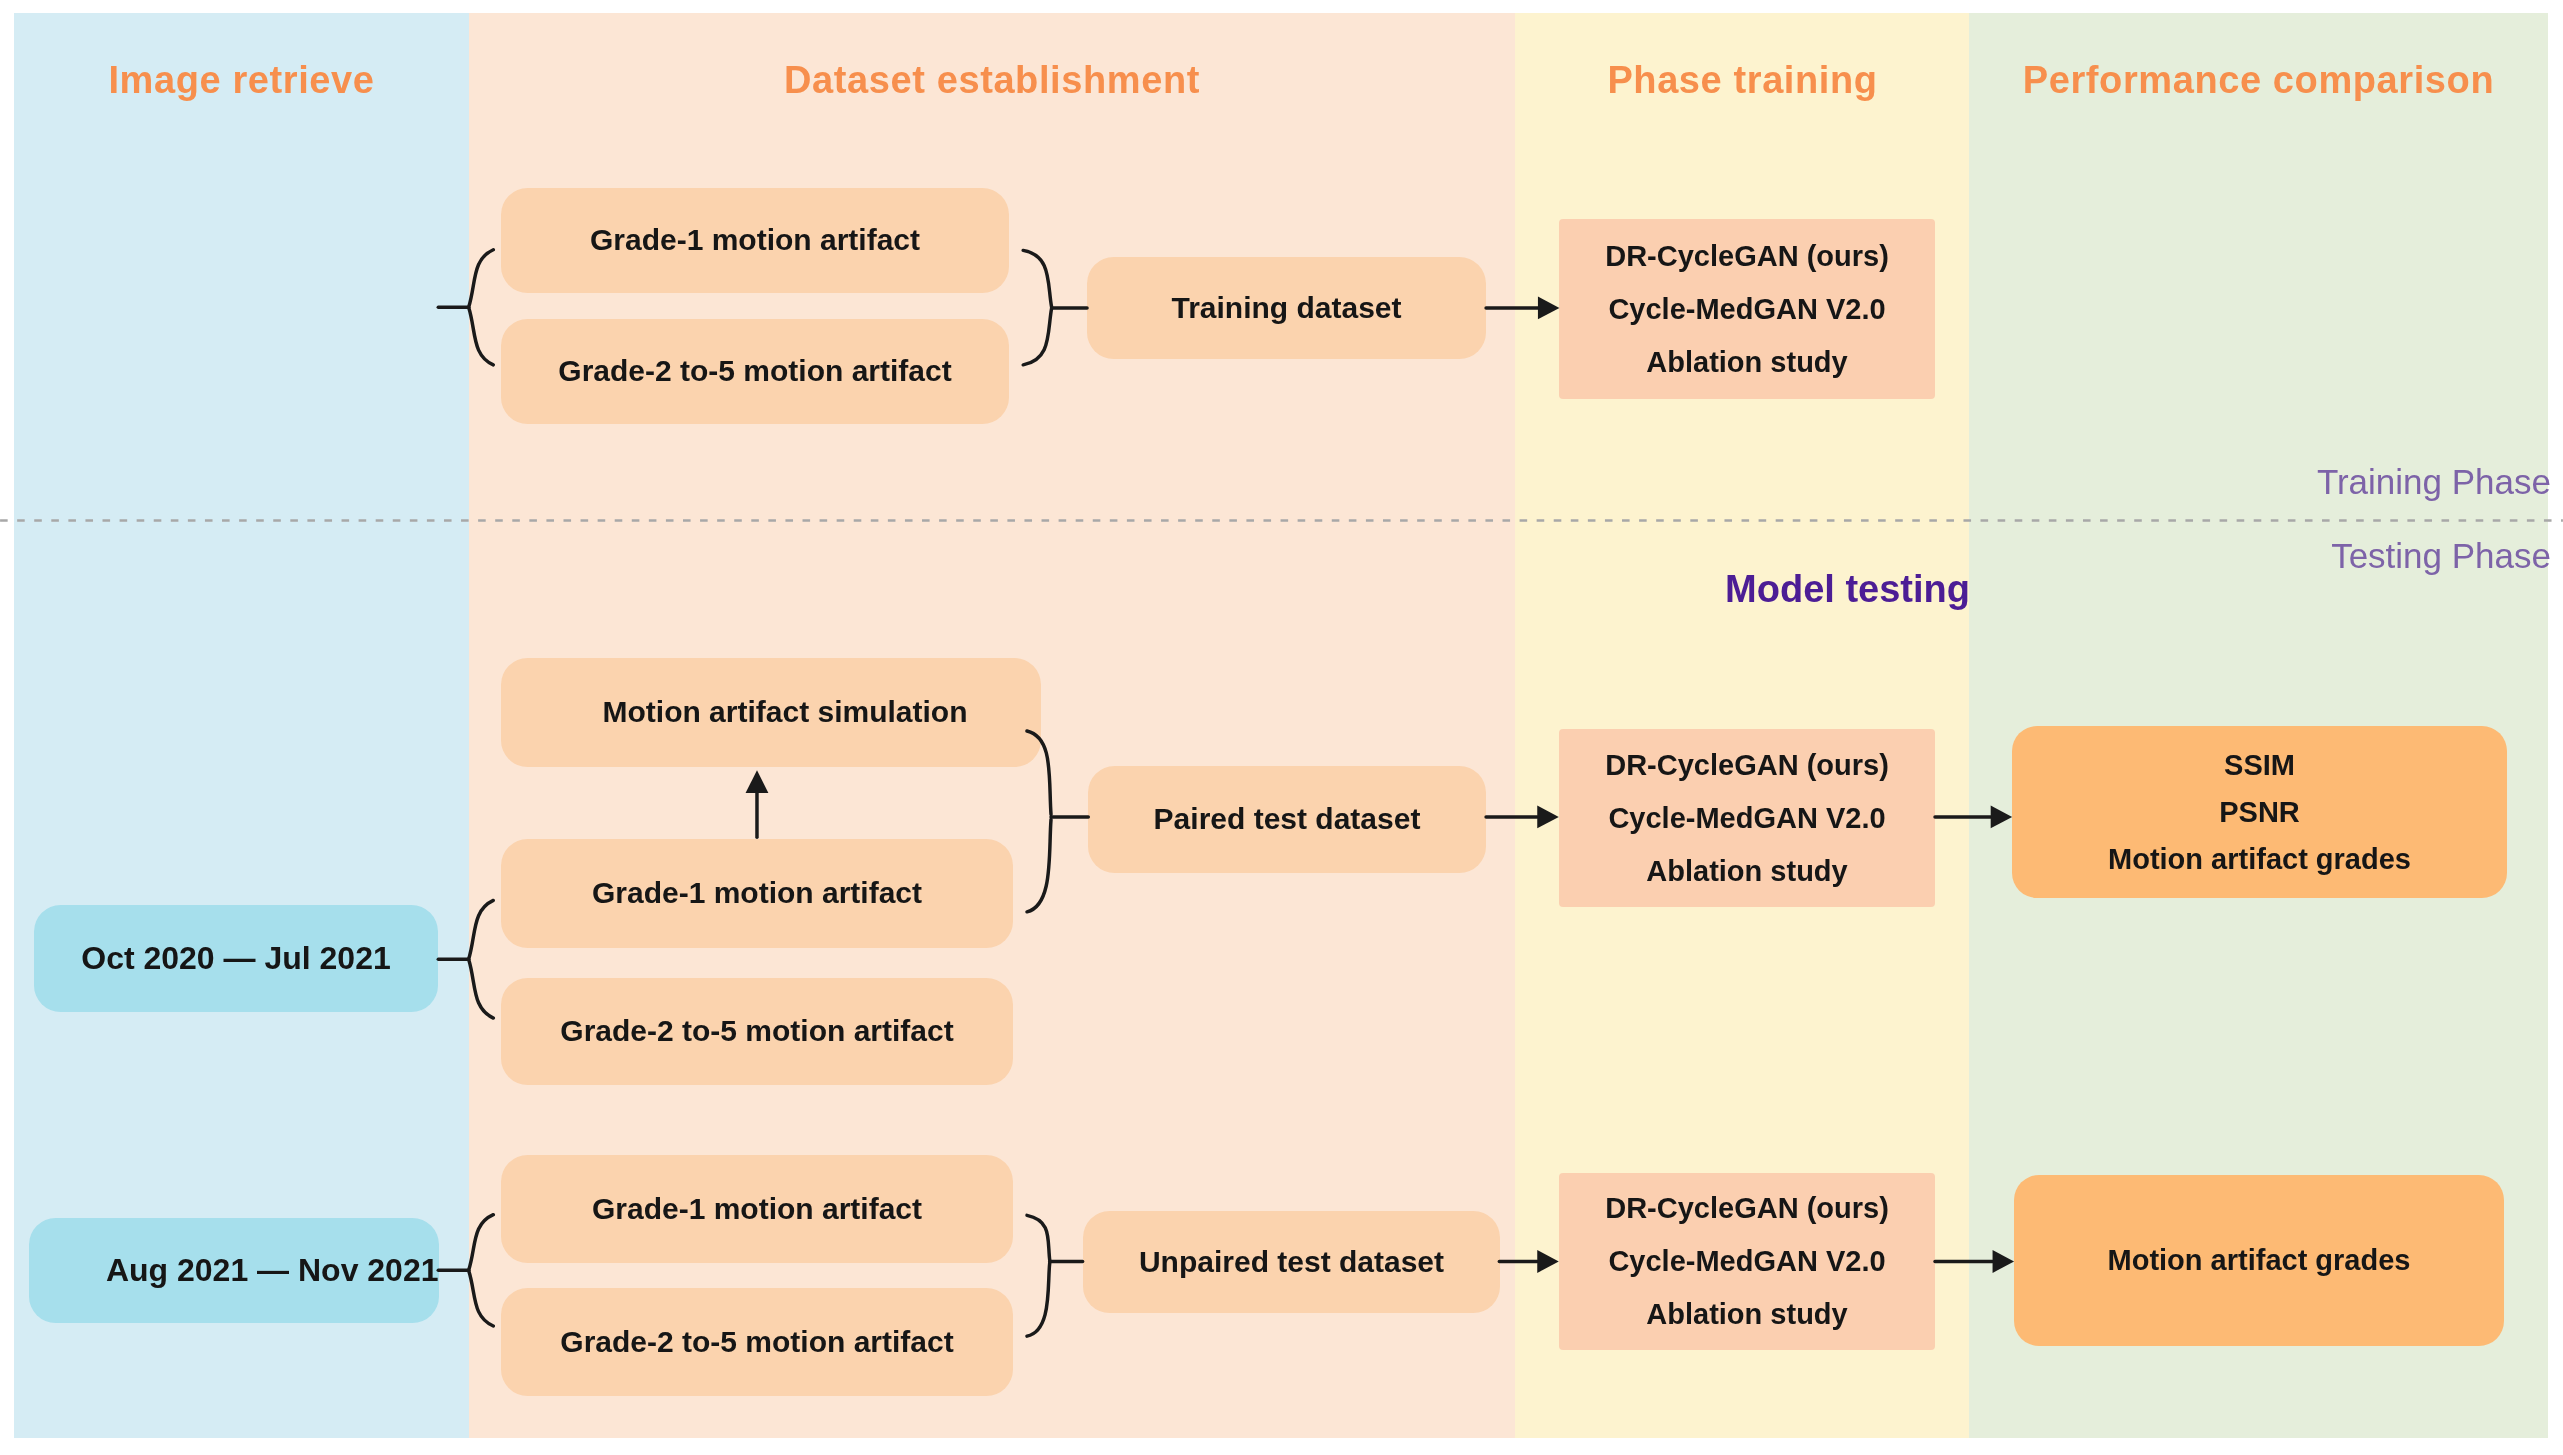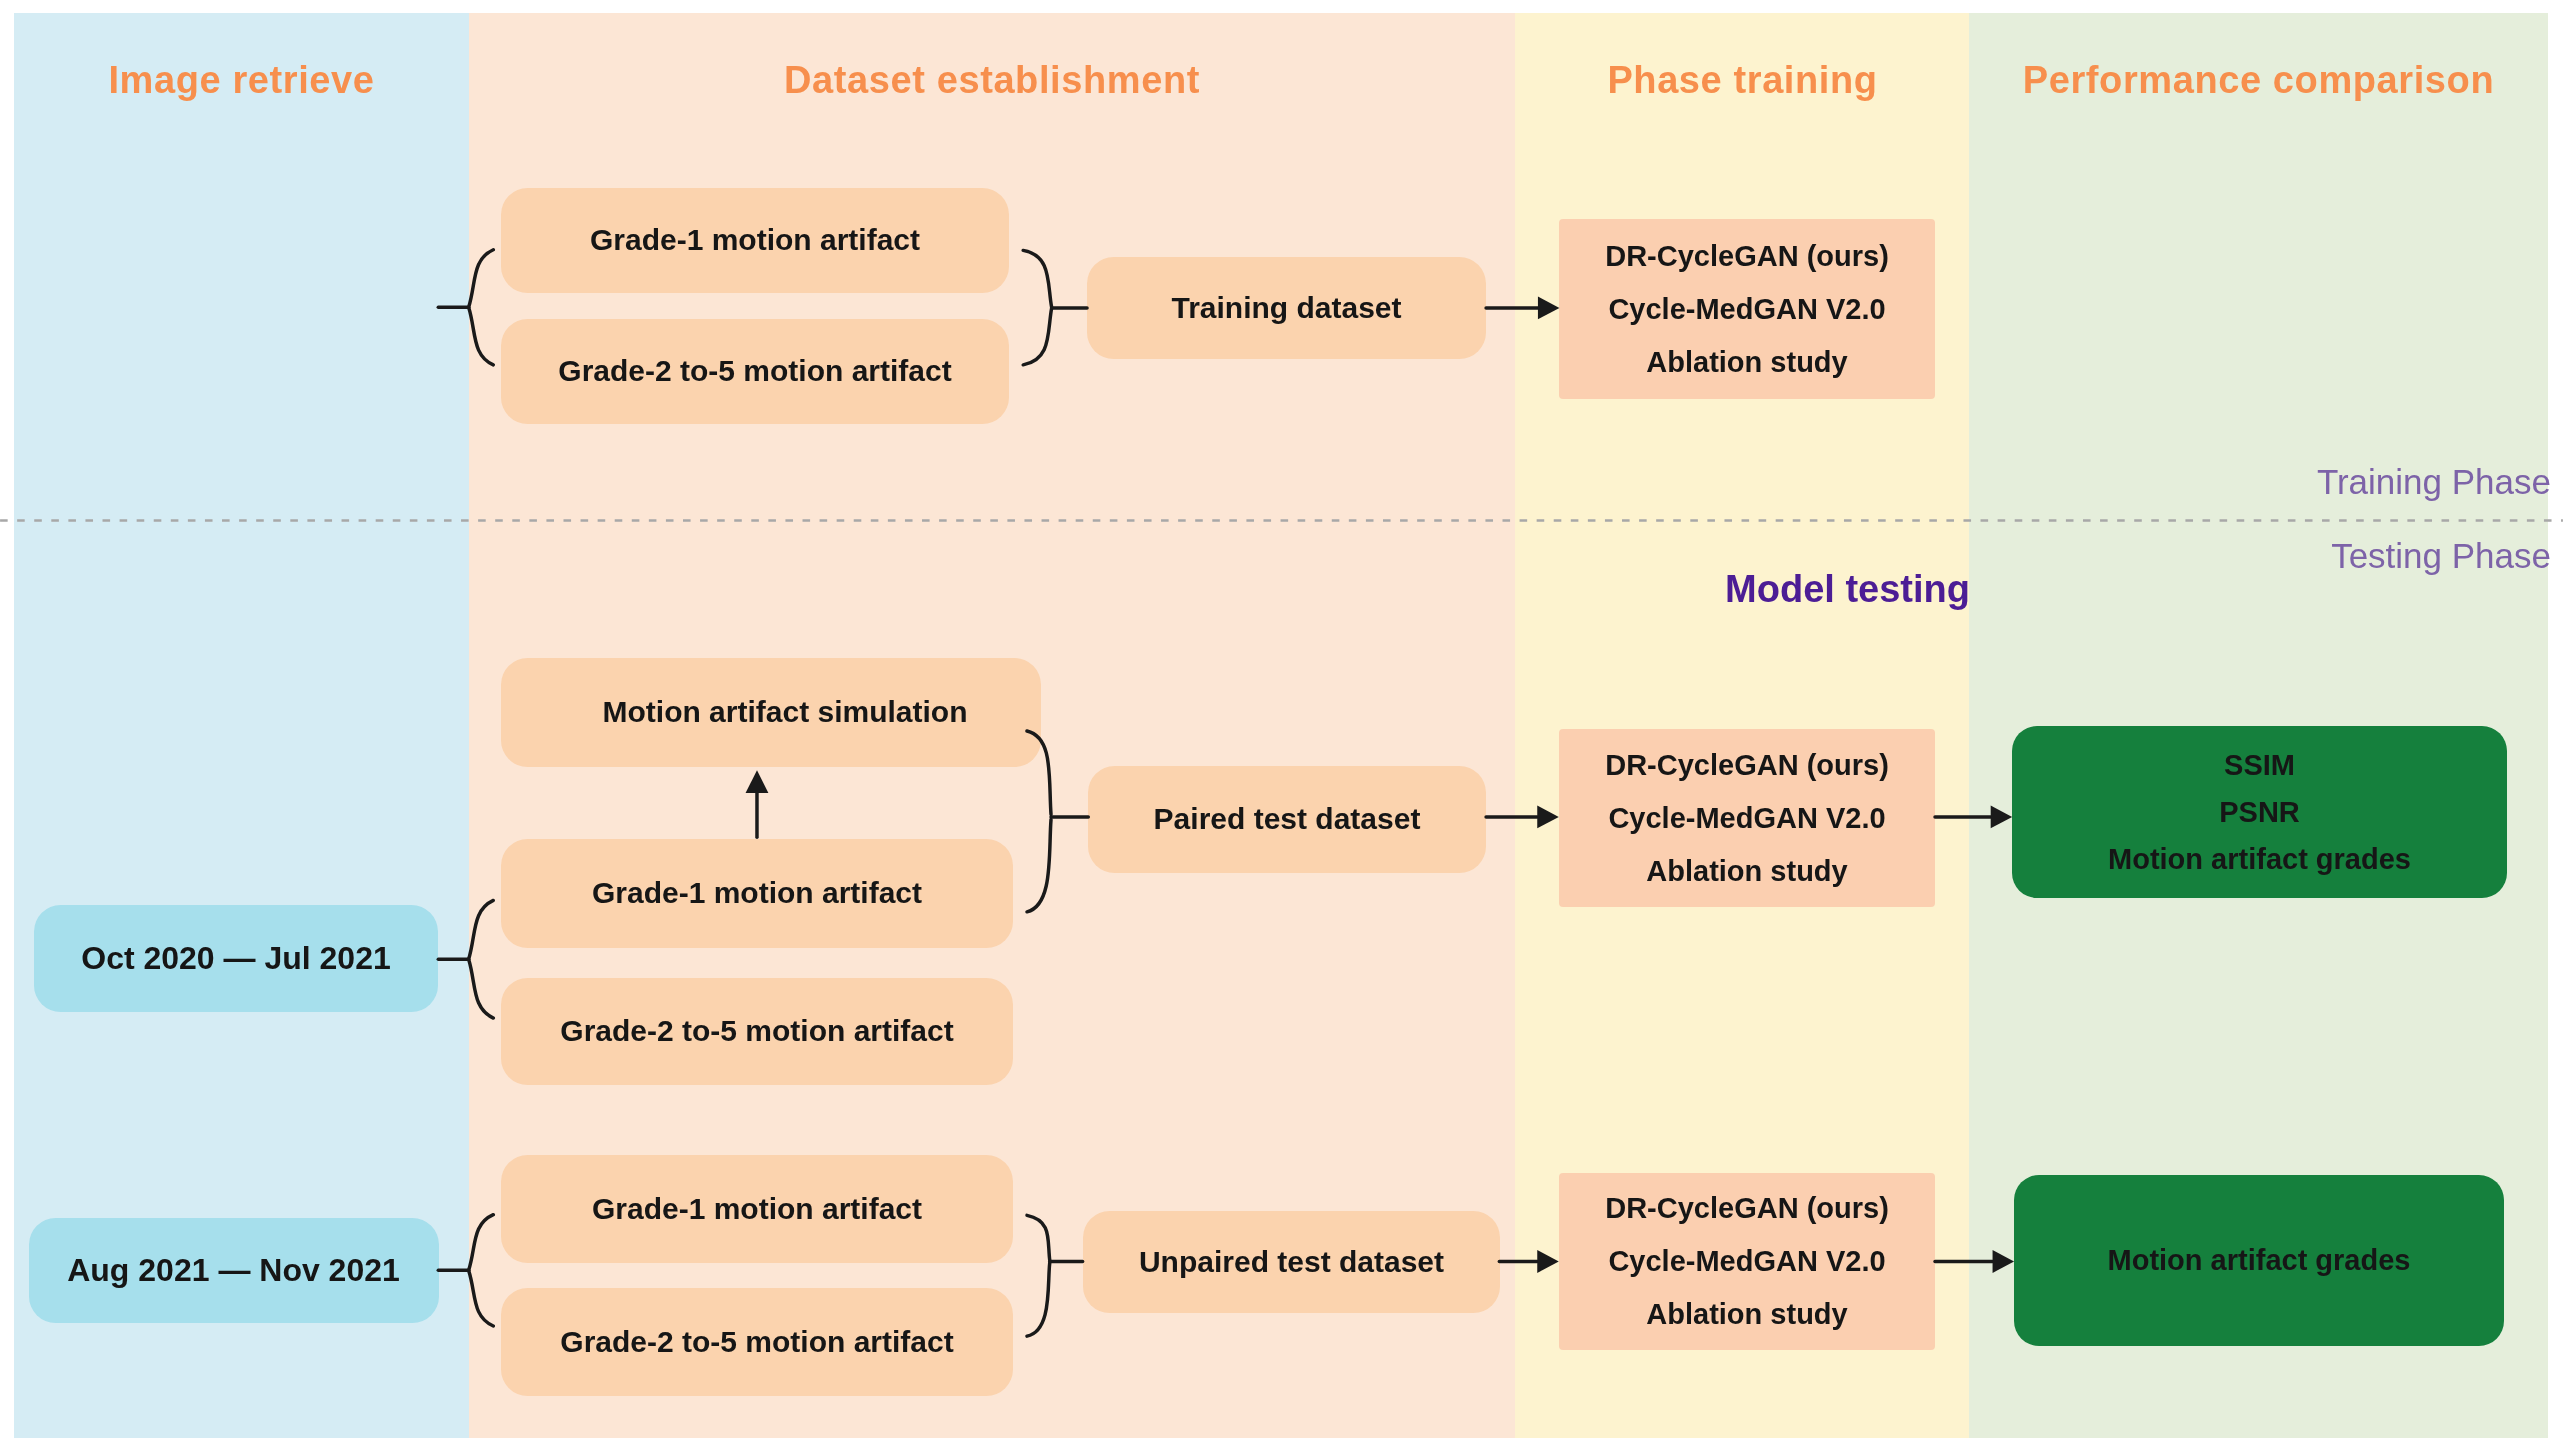--- a/index.html
+++ b/index.html
@@ -13,21 +13,21 @@
     font-size:38px;font-weight:bold;color:#f78f4d;letter-spacing:0.6px;
   }
   .box{
     position:absolute;display:flex;flex-direction:column;align-items:center;justify-content:center;
     text-align:center;font-weight:bold;font-size:30px;line-height:1.15;
   }
   .date-box{background:#a6dfec;border-radius:26.6px;font-size:32px;}
   .process-box{background:#fbd3ae;border-radius:26.6px;}
   .model-box{background:#fbcfb0;border-radius:4px;font-size:29px;}
   .model-box .line{line-height:53px;}
-  .result-box{background:#15803d;border-radius:25px;font-size:29px;}
+  .result-box{background:#fdba74;border-radius:25px;font-size:29px;}
   .result-box .line{line-height:47px;}
   .phase-label{
     position:absolute;left:1518px;width:1033px;text-align:right;
     font-size:35px;color:#7d63a8;font-weight:normal;
   }
   .section-heading{
     position:absolute;text-align:right;font-size:38px;font-weight:bold;color:#4c1d95;
   }
   svg.overlay{position:absolute;left:0;top:0;pointer-events:none;}
   .connector{stroke:#1a1a1a;stroke-width:5.5;fill:none;stroke-linecap:round;}
@@ -94,21 +94,21 @@
   </div>
   <div class="box result-box" style="left:2012px;top:726px;width:495px;height:172px;">
     <span class="line">SSIM</span>
     <span class="line">PSNR</span>
     <span class="line">Motion artifact grades</span>
   </div>
 
   <div class="box process-box" style="left:501px;top:1155px;width:512px;height:108px;">
     <span>Grade-1 motion artifact</span>
   </div>
-  <div class="box date-box" style="left:28.5px;top:1218px;width:410px;height:105px;">
+  <div class="box date-box" style="left:28.5px;top:1218px;width:410px;height:105px;align-items:flex-end;">
     <span>Aug 2021 — Nov 2021</span>
   </div>
   <div class="box process-box" style="left:501px;top:1288px;width:512px;height:108px;">
     <span>Grade-2 to-5 motion artifact</span>
   </div>
   <div class="box process-box" style="left:1083px;top:1211px;width:417px;height:102px;">
     <span>Unpaired test dataset</span>
   </div>
   <div class="box model-box" style="left:1559px;top:1173px;width:376px;height:177px;">
     <span class="line">DR-CycleGAN (ours)</span>

